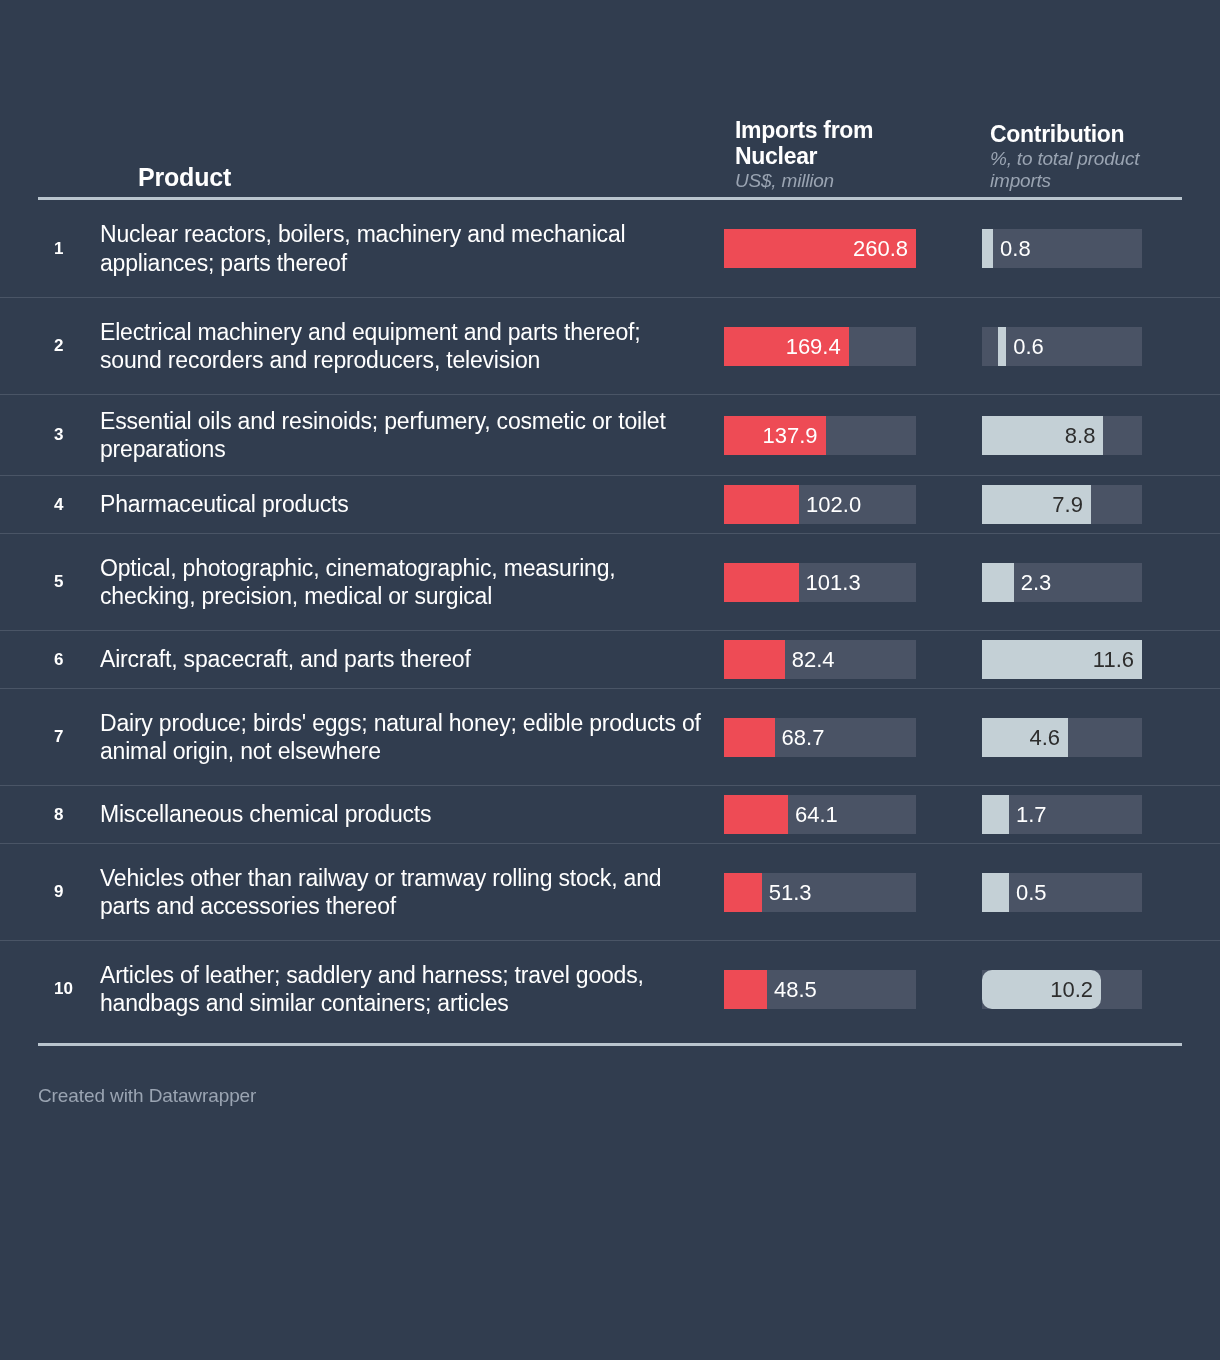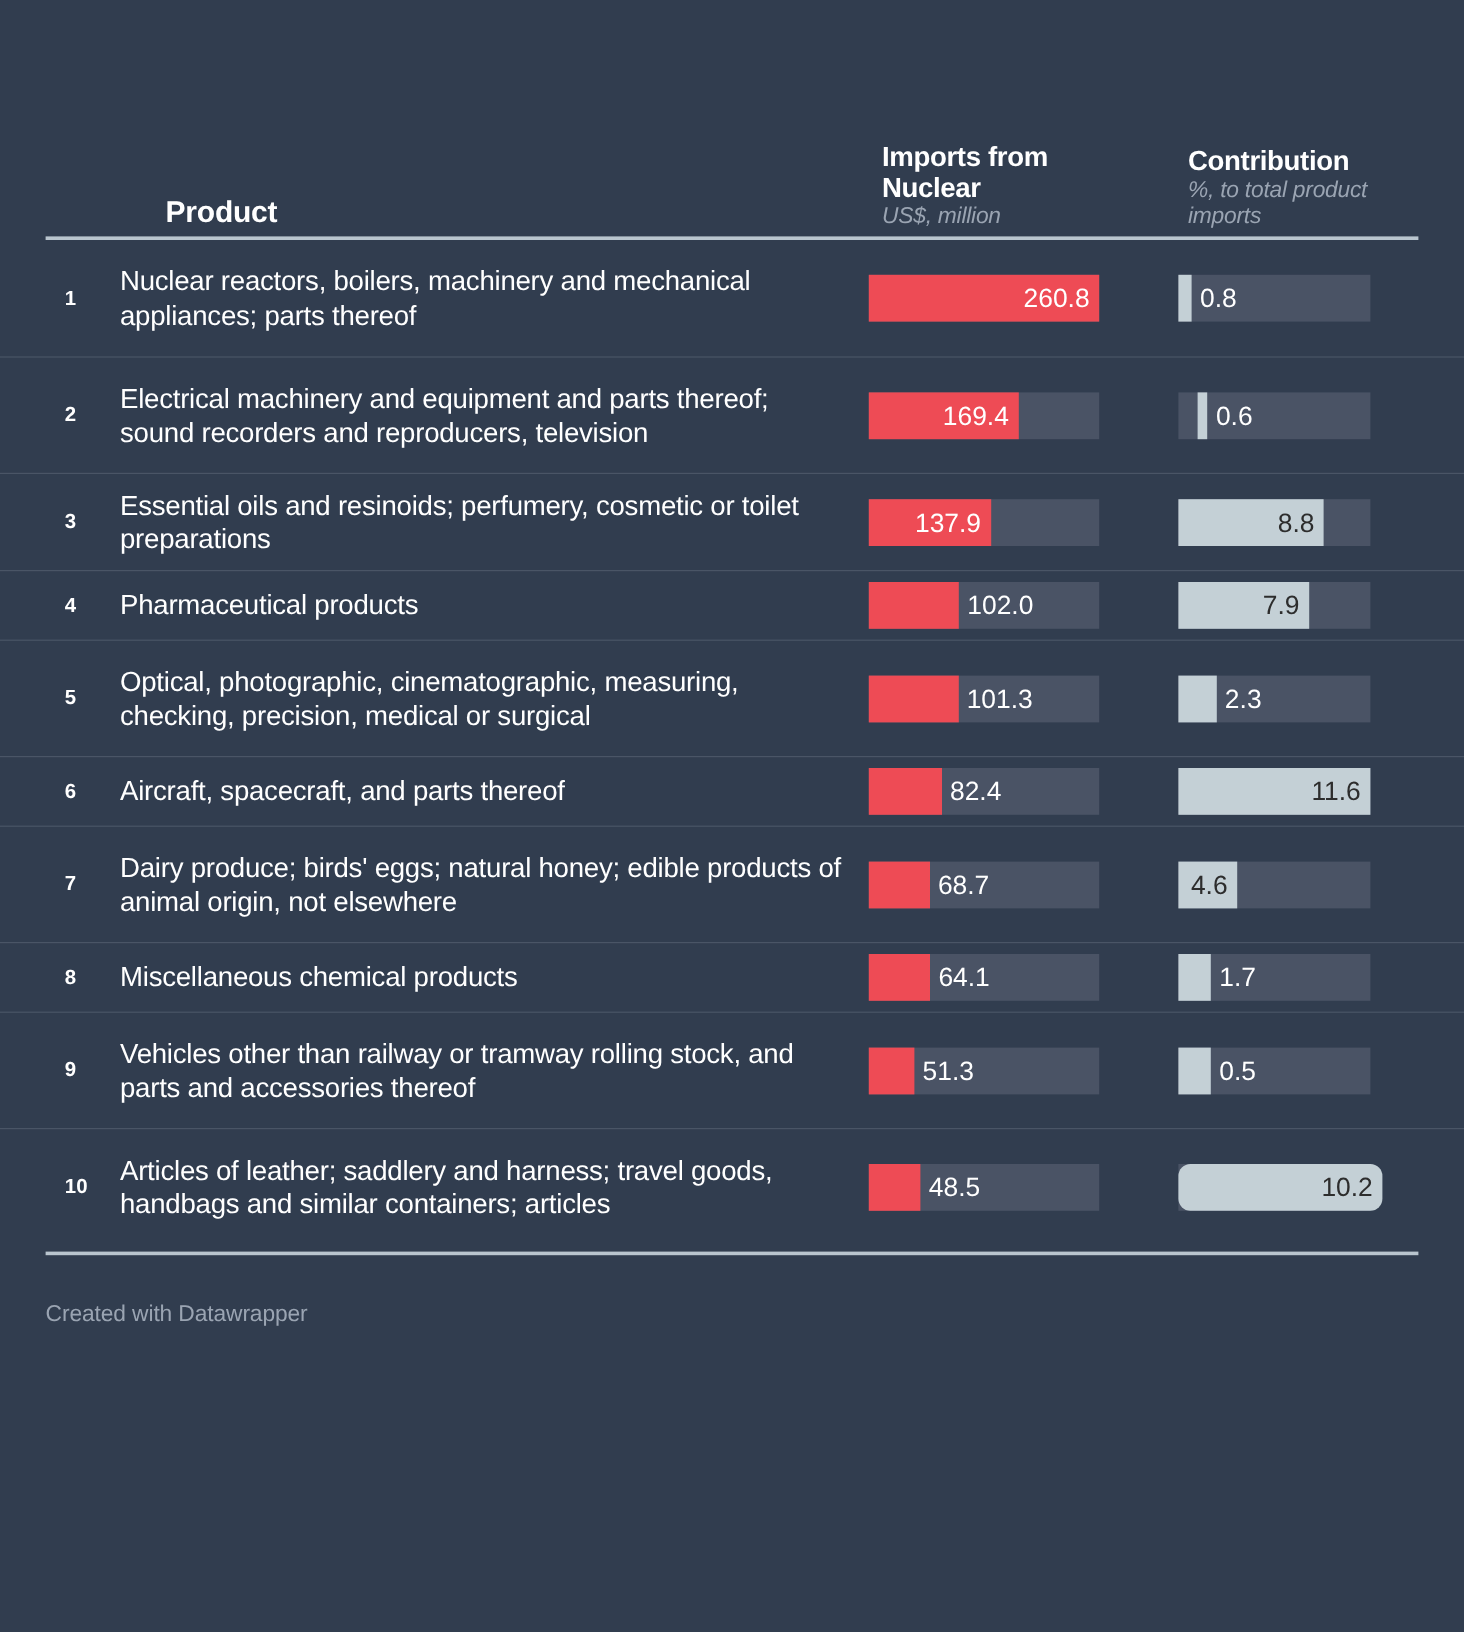--- a/index.html
+++ b/index.html
@@ -301,32 +301,32 @@
         <div class="cell-product">Dairy produce; birds' eggs; natural honey; edible products of animal origin, not elsewhere</div>
         <div class="cell-bar cell-imports">
           <div class="track track-imports">
             <div class="fill fill-imports" style="width: 50.5767px;">
               <span class="val val-light val-out">68.7</span>
             </div>
           </div>
         </div>
         <div class="cell-bar cell-contrib">
           <div class="track track-contrib">
-            <div class="fill fill-contrib" style="width: 49px;">
+            <div class="fill fill-contrib" style="width: 86px;">
               <span class="val val-dark val-in">4.6</span>
             </div>
           </div>
         </div>
       </div>
       <div class="row alt" style="height: 58px;">
         <div class="cell-rank">8</div>
         <div class="cell-product">Miscellaneous chemical products</div>
         <div class="cell-bar cell-imports">
           <div class="track track-imports">
-            <div class="fill fill-imports" style="width: 51px;">
+            <div class="fill fill-imports" style="width: 64px;">
               <span class="val val-light val-out">64.1</span>
             </div>
           </div>
         </div>
         <div class="cell-bar cell-contrib">
           <div class="track track-contrib">
             <div class="fill fill-contrib" style="width: 27px;">
               <span class="val val-light val-out">1.7</span>
             </div>
           </div>
@@ -355,21 +355,21 @@
         <div class="cell-product">Articles of leather; saddlery and harness; travel goods, handbags and similar containers; articles</div>
         <div class="cell-bar cell-imports">
           <div class="track track-imports">
             <div class="fill fill-imports" style="width: 43px;">
               <span class="val val-light val-out">48.5</span>
             </div>
           </div>
         </div>
         <div class="cell-bar cell-contrib">
           <div class="track track-contrib">
-            <div class="fill fill-contrib" style="width: 170px; border-radius: 10px;">
+            <div class="fill fill-contrib" style="width: 119px; border-radius: 10px;">
               <span class="val val-dark val-in">10.2</span>
             </div>
           </div>
         </div>
       </div>
     </div>
 
   <div class="foot-rule" id="foot-rule" style="top: 1043px;"></div>
   <div class="footer" id="footer-credit" style="top: 1085px;">Created with Datawrapper</div>
 

